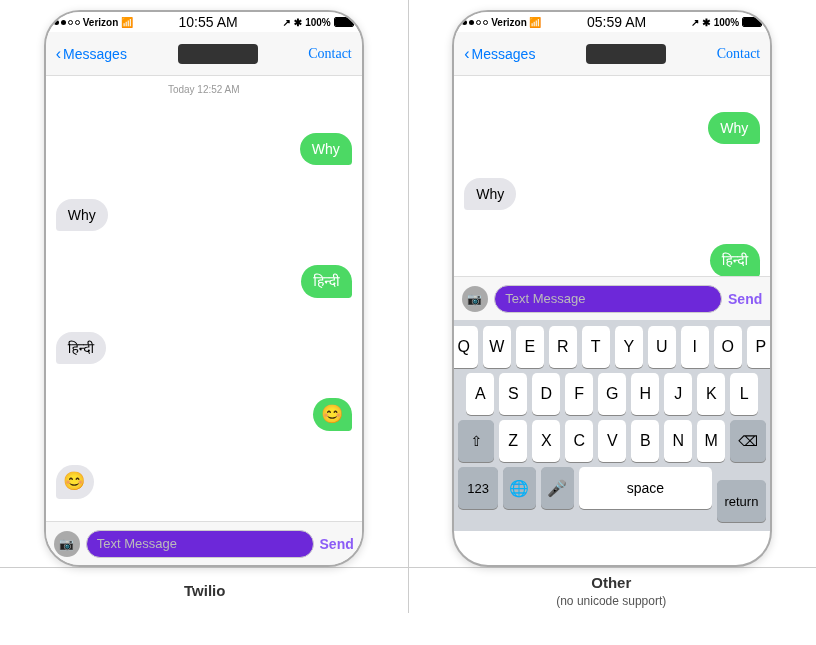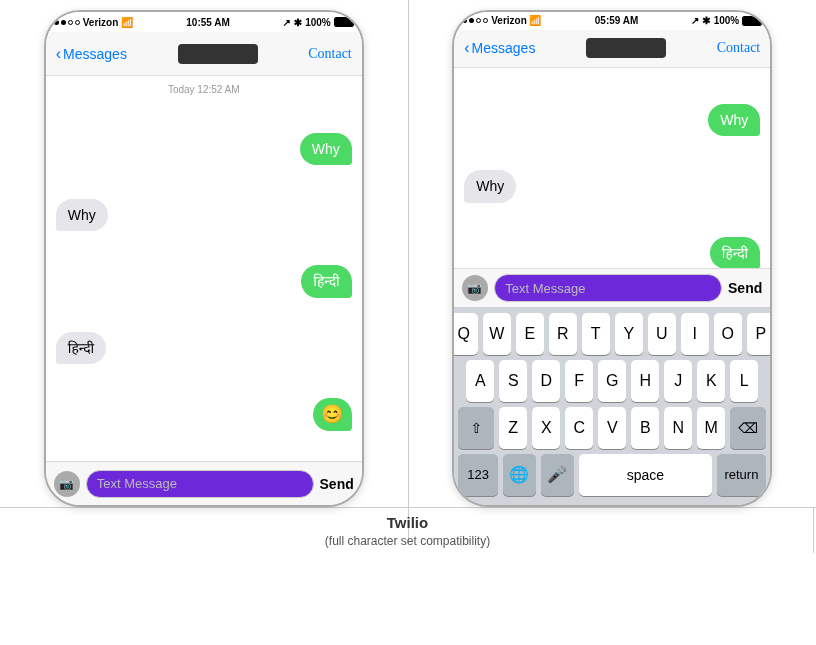--- a/index.html
+++ b/index.html
@@ -12,21 +12,21 @@
       flex-direction: column;
       align-items: center;
       justify-content: flex-start;
       overflow: hidden;
     }
 
     .main-container {
       display: flex;
       flex-direction: row;
       width: 816px;
-      height: 508px;
+      height: 568px;
       border-bottom: 1px solid #ccc;
     }
 
     .phone-wrapper {
       flex: 1;
       display: flex;
       flex-direction: column;
       align-items: center;
       padding: 10px 10px 0 10px;
     }
@@ -48,21 +48,21 @@
       height: 20px;
       background: #fff;
       display: flex;
       align-items: center;
       justify-content: space-between;
       padding: 0 8px;
       font-size: 10px;
       font-weight: 600;
     }
     .status-bar .left-status { display: flex; align-items: center; gap: 3px; }
-    .status-bar .center-status { font-size: 10px; font-weight: 700; }
+    .status-bar .center-status { font-size: 14px; font-weight: 400; }
     .status-bar .right-status { display: flex; align-items: center; gap: 3px; font-size: 10px; }
 
     .signal-dots { display: flex; gap: 2px; }
     .signal-dot { width: 5px; height: 5px; border-radius: 50%; background: #000; }
     .signal-dot.empty { background: transparent; border: 1px solid #000; }
 
     .battery-icon {
       width: 20px; height: 10px;
       border: 1.5px solid #000; border-radius: 2px;
       position: relative;
@@ -177,21 +177,21 @@
       border: 1px solid #ccc;
       border-radius: 14px;
       padding: 0 10px;
       font-size: 13px;
       color: #999;
       background: #6d28d9;
       display: flex;
       align-items: center;
     }
     .send-btn {
-      color: #000000;
+      color: #8b5cf6;
       font-size: 14px;
       font-weight: 600;
     }
 
     
     .keyboard {
       background: #d1d5db;
       padding: 6px 4px 4px;
     }
     .keyboard-row {
@@ -476,26 +476,29 @@
           <div class="key">B</div>
           <div class="key">N</div>
           <div class="key">M</div>
           <div class="key delete-key" style="flex:1.5; font-size:14px;">⌫</div>
         </div>
         <div class="keyboard-row">
           <div class="key dark" style="flex:1.2; font-size:13px;">123</div>
           <div class="key dark" style="flex:1; font-size:16px;">🌐</div>
           <div class="key dark" style="flex:1; font-size:16px;">🎤</div>
           <div class="key space" style="font-size:14px;">space</div>
-          <div class="key dark" style="flex:1.5; font-size:13px;">return</div>
+          <div class="key dark" style="flex:1.5; font-size:13px;margin-top:13px;">return</div>
         </div>
       </div>
     </div>
   </div>
 </div>
 
 <div class="caption-area">
   <div class="caption-block">
     <span class="caption-title">Twilio</span>
-    <span class="caption-sub">(full character set compatibility)</span>
   </div>
   <div style="width:1px;background:#ccc;"></div>
+  <div class="caption-block">
+    <span class="caption-title">Other</span>
+    <span class="caption-sub">(no unicode support)</span>
+  </div>
 </div>
 
 </body></html>

